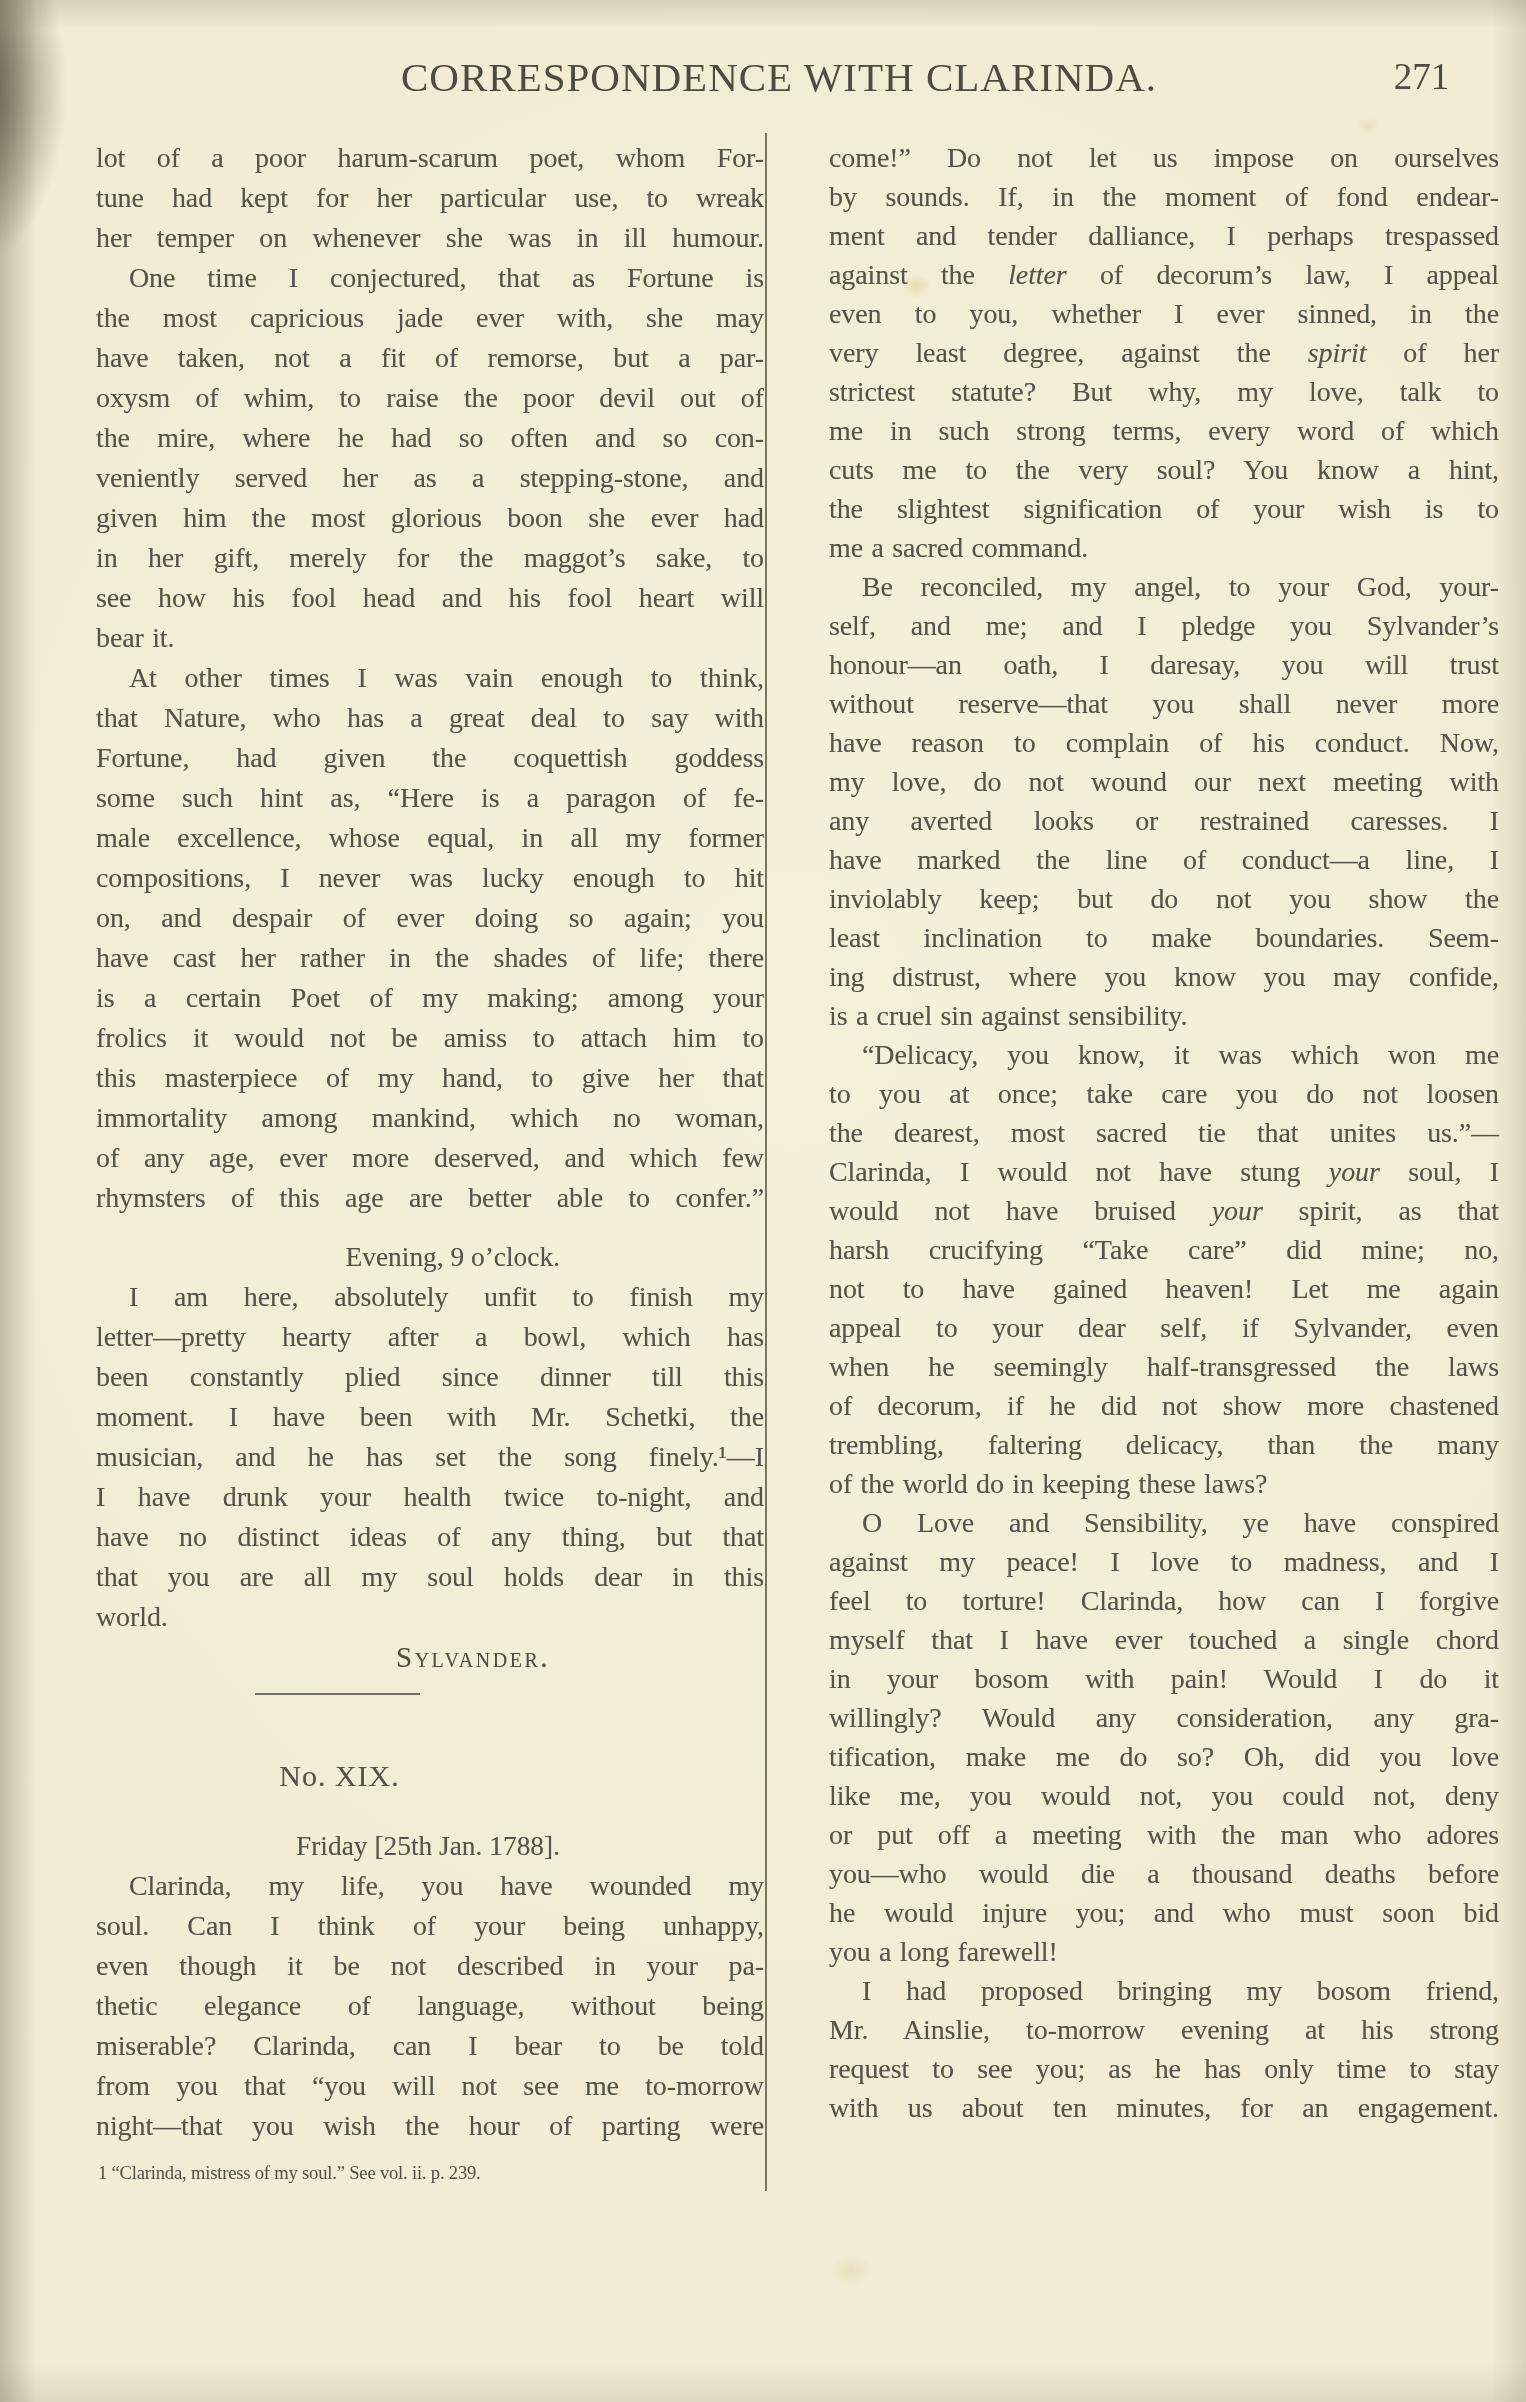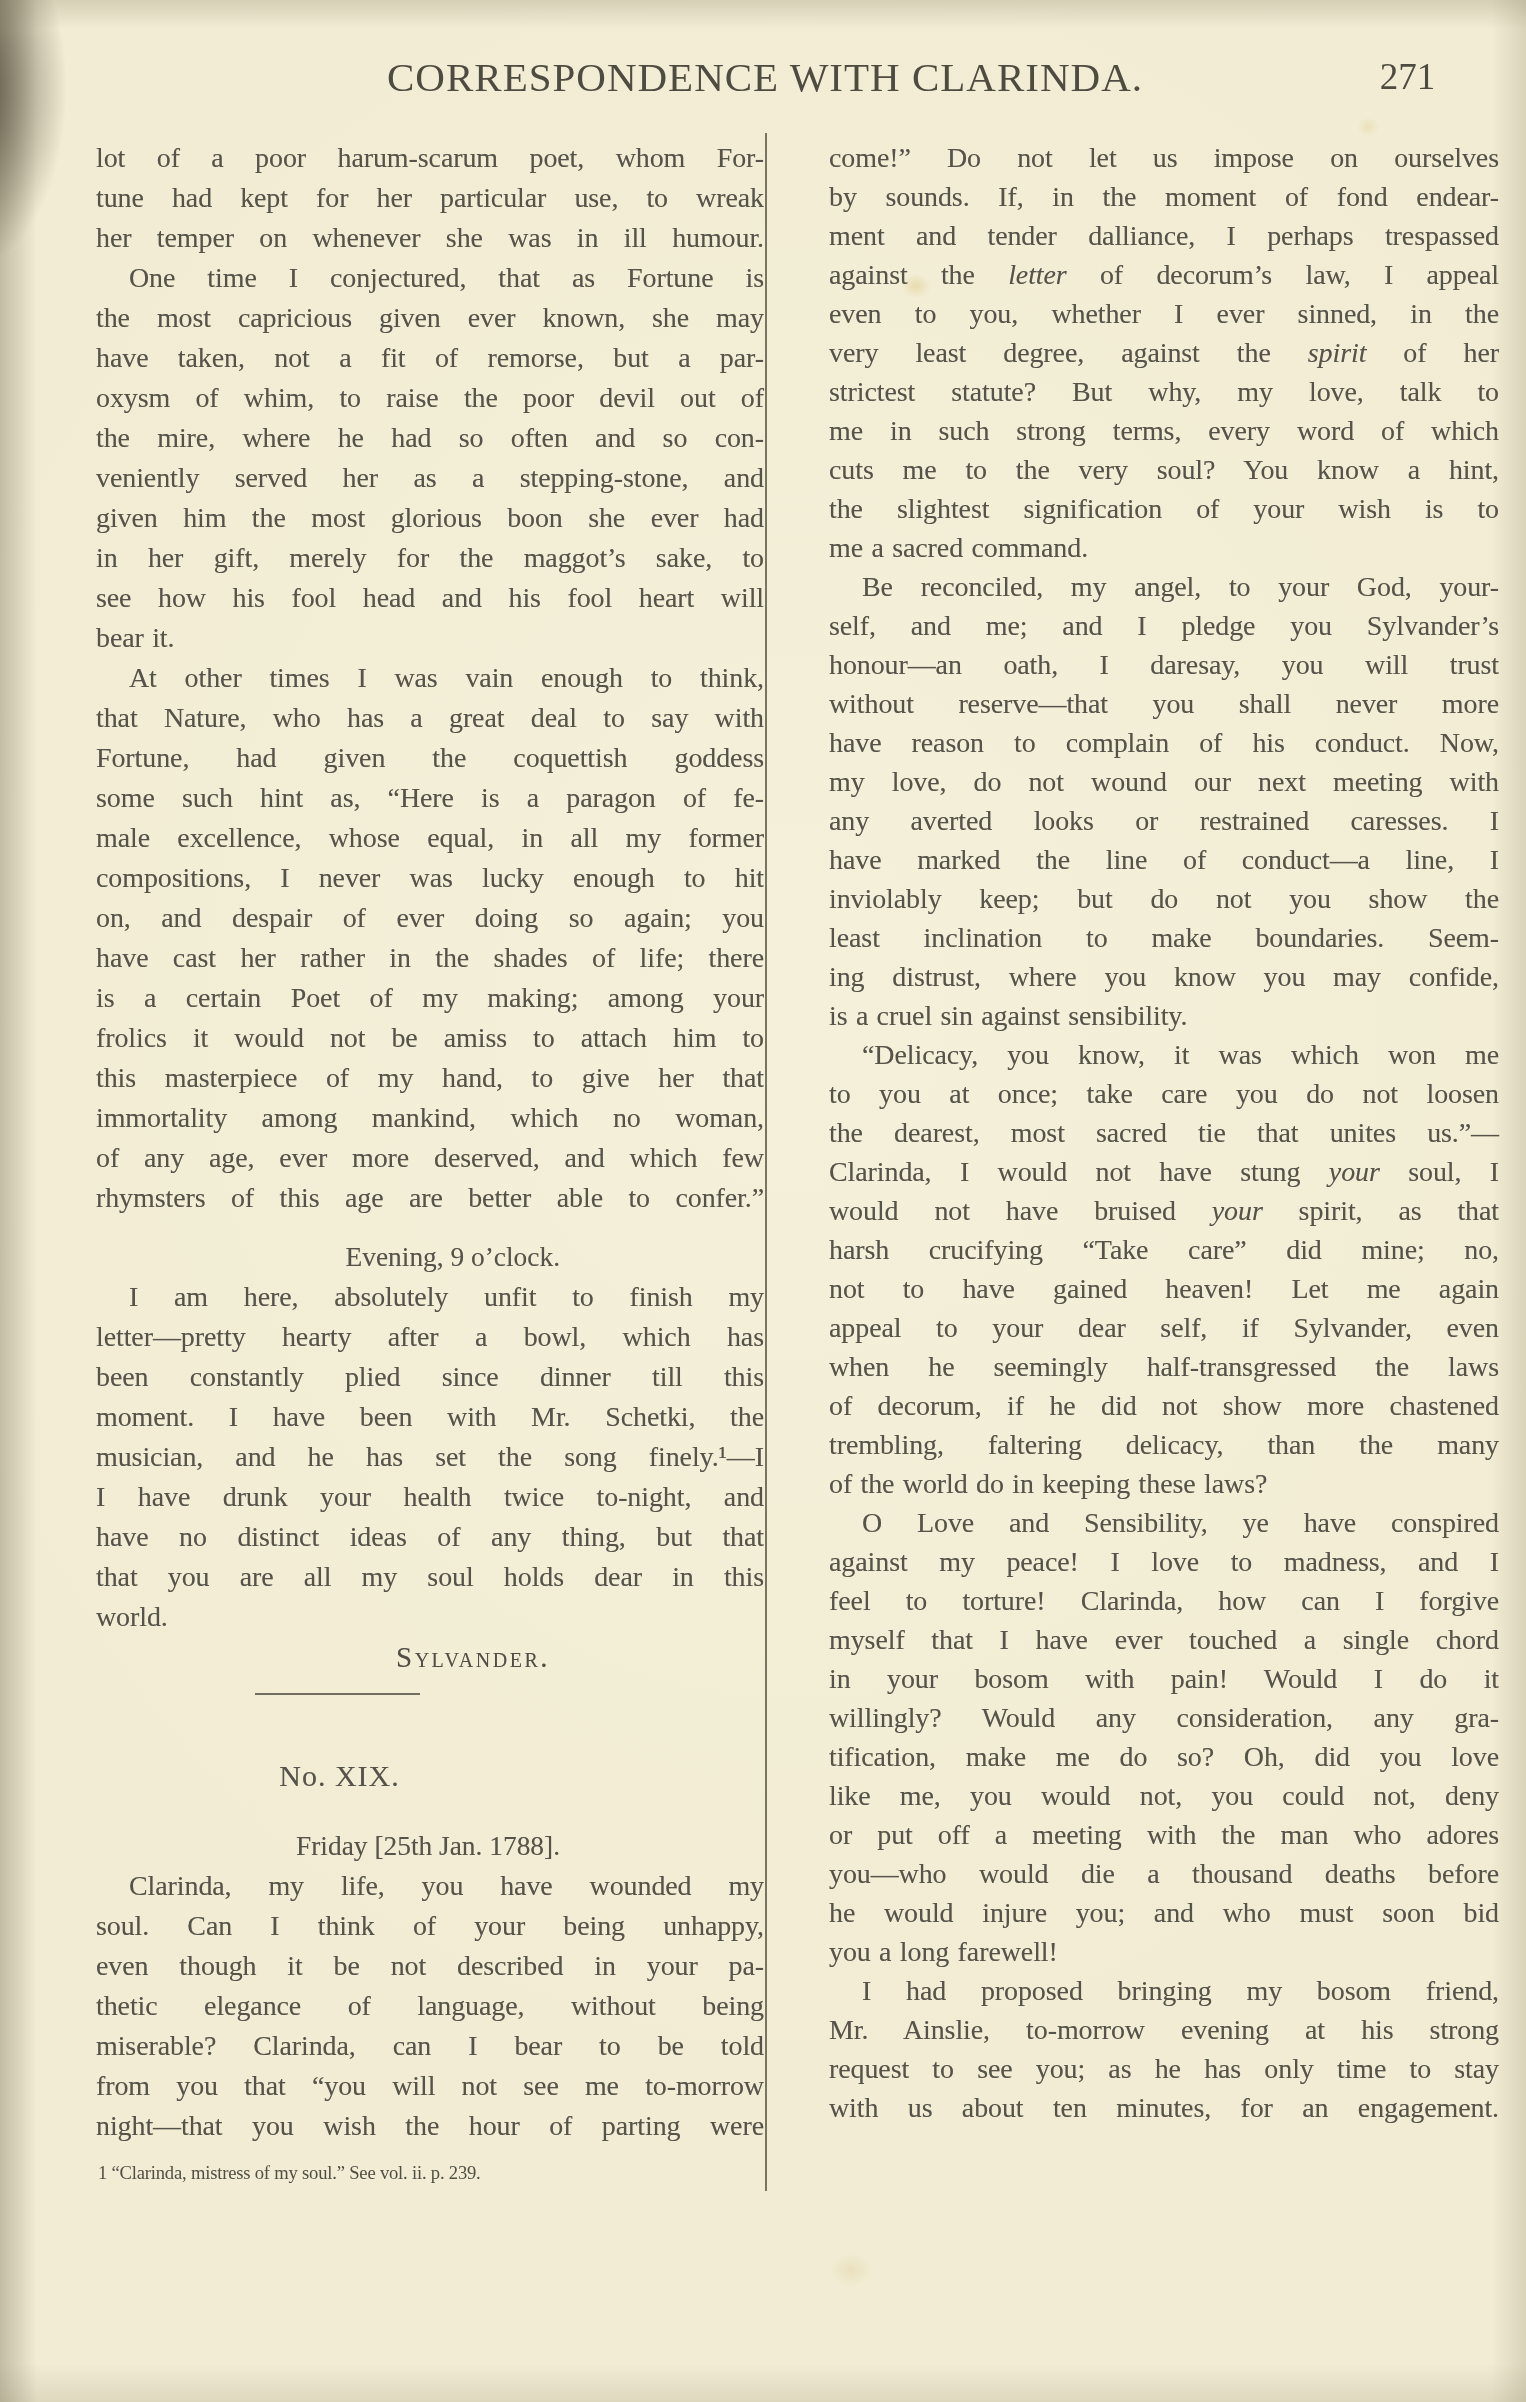--- a/index.html
+++ b/index.html
@@ -16,21 +16,21 @@
       radial-gradient(15.7px 13.7px at 1368px 127px, rgba(206,178,84,0.20), rgba(206,178,84,0) 70%),
       radial-gradient(29px 23.5px at 851px 2270px, rgba(196,170,92,0.18), rgba(196,170,92,0) 70%),
       linear-gradient(90deg, rgba(108,100,76,0.35), rgba(108,100,76,0) 37px),
       linear-gradient(180deg, rgba(130,122,94,0.25), rgba(130,122,94,0) 29px),
       linear-gradient(270deg, rgba(130,122,94,0.22), rgba(130,122,94,0) 35px),
       linear-gradient(0deg, rgba(130,122,94,0.18), rgba(130,122,94,0) 39px),
       radial-gradient(60% 45% at 52% 42%, #f5f0da 0%, rgba(245,240,218,0) 100%),
       #f1ecd3;
     color:#56544a;
   }
-  .header{position:absolute;top:53px;left:81px;width:1368px;text-align:center;}
+  .header{position:absolute;top:53px;left:95px;width:1368px;text-align:center;}
   .title{font-size:41px;letter-spacing:1px;color:#4e4c41;}
   .pagenum{position:absolute;right:13.7px;top:2px;font-size:37px;color:#4e4c41;}
   .divider{position:absolute;left:765px;top:133px;width:2px;height:2058px;background:#77745f;}
   .col{position:absolute;top:138px;font-size:28px;color:#56544a;
        text-shadow:0 0 0.6px rgba(86,84,74,0.35);}
   .col-left{left:96px;width:668px;}
   .col-right{left:781px;width:670px;margin-left:48px;}
   .para{margin:0;}
   .ln{text-align:justify;text-align-last:justify;letter-spacing:-0.1px;word-spacing:1.5px;}
   .col-left .ln{height:40px;line-height:40px;}
@@ -57,21 +57,21 @@
   </div>
   <div class="divider"></div>
   <div class="col col-left">
       <div class="para">
         <div class="ln">lot of a poor harum-scarum poet, whom For-</div>
         <div class="ln">tune had kept for her particular use, to wreak</div>
         <div class="ln">her temper on whenever she was in ill humour.</div>
       </div>
       <div class="para indent">
         <div class="ln">One time I conjectured, that as Fortune is</div>
-        <div class="ln">the most capricious given ever known, she may</div>
+        <div class="ln">the most capricious jade ever with, she may</div>
         <div class="ln">have taken, not a fit of remorse, but a par-</div>
         <div class="ln">oxysm of whim, to raise the poor devil out of</div>
         <div class="ln">the mire, where he had so often and so con-</div>
         <div class="ln">veniently served her as a stepping-stone, and</div>
         <div class="ln">given him the most glorious boon she ever had</div>
         <div class="ln">in her gift, merely for the maggot’s sake, to</div>
         <div class="ln">see how his fool head and his fool heart will</div>
         <div class="ln fin">bear it.</div>
       </div>
       <div class="para indent">

